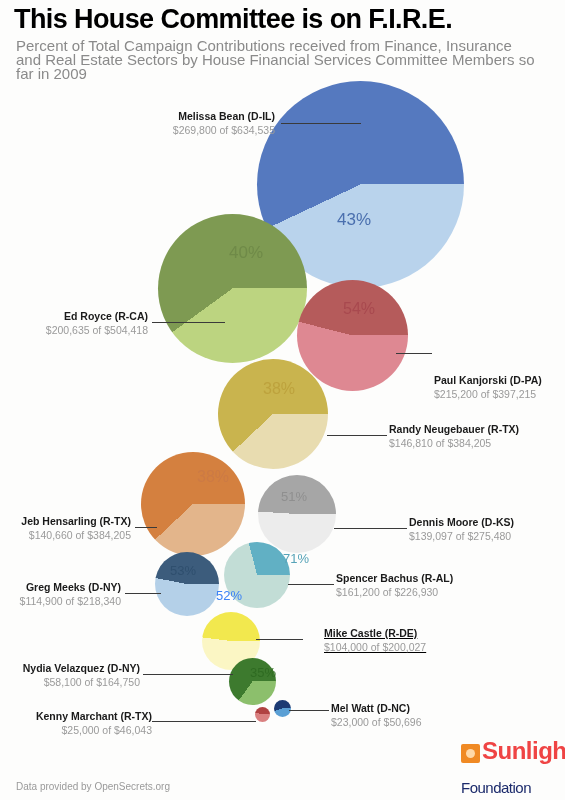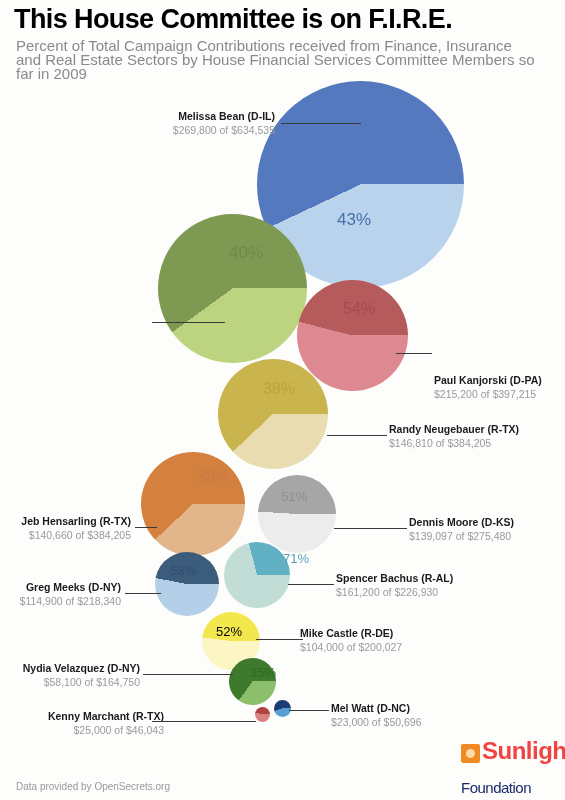--- a/index.html
+++ b/index.html
@@ -144,20 +144,24 @@
   <div class="pie" id="pie0" style="left: 257px; top: 81px; width: 207px; height: 207px; background: conic-gradient(from 90deg, rgb(185, 211, 236) 0deg, rgb(185, 211, 236) 154.8deg, rgb(85, 121, 191) 154.8deg, rgb(85, 121, 191) 360deg);"></div>
   <div class="pct big" style="left:337px; top:210px; color:#4a6fae;">43%</div>
   <div class="callout right" style="left:80px; top:110px; width:195px;">
     <span class="nm">Melissa Bean (D-IL)</span>
     <span class="amt">$269,800 of $634,535</span>
   </div>
   <div class="leader" style="left:281px; top:123px; width:80px;"></div>
 
   <div class="pie" id="pie1" style="left: 158px; top: 214px; width: 149px; height: 149px; background: conic-gradient(from 90deg, rgb(188, 212, 128) 0deg, rgb(188, 212, 128) 144deg, rgb(126, 154, 82) 144deg, rgb(126, 154, 82) 360deg);"></div>
   <div class="pct big" style="left:229px; top:243px; color:#6f8a48;">40%</div>
+  <div class="callout right" style="left:0px; top:310px; width:148px;">
+    <span class="nm">Ed Royce (R-CA)</span>
+    <span class="amt">$200,635 of $504,418</span>
+  </div>
   <div class="leader" style="left:152px; top:322px; width:73px;"></div>
 
   <div class="pie" id="pie2" style="left: 297px; top: 280px; width: 111px; height: 111px; background: conic-gradient(from 90deg, rgb(222, 136, 146) 0deg, rgb(222, 136, 146) 194.4deg, rgb(181, 91, 91) 194.4deg, rgb(181, 91, 91) 360deg);"></div>
   <div class="pct" style="left:343px; top:300px; color:#a8494f;">54%</div>
   <div class="callout" style="left:434px; top:341px;margin-top:33px;">
     <span class="nm">Paul Kanjorski (D-PA)</span>
     <span class="amt">$215,200 of $397,215</span>
   </div>
   <div class="leader" style="left:396px; top:353px; width:36px;"></div>
 
@@ -195,37 +199,37 @@
 
   <div class="pie" id="pie7" style="left: 224px; top: 542px; width: 66px; height: 66px; background: conic-gradient(from 90deg, rgb(194, 221, 214) 0deg, rgb(194, 221, 214) 255.6deg, rgb(97, 176, 196) 255.6deg, rgb(97, 176, 196) 360deg);"></div>
   <div class="pct sm" style="left:239px; top:551px; color:#56a3b8;margin-left:44px;">71%</div>
   <div class="callout" style="left:336px; top:572px;">
     <span class="nm">Spencer Bachus (R-AL)</span>
     <span class="amt">$161,200 of $226,930</span>
   </div>
   <div class="leader" style="left:288px; top:584px; width:46px;"></div>
 
   <div class="pie" id="pie8" style="left: 202px; top: 612px; width: 58px; height: 58px; background: conic-gradient(from 90deg, rgb(251, 246, 196) 0deg, rgb(251, 246, 196) 187.2deg, rgb(242, 232, 78) 187.2deg, rgb(242, 232, 78) 360deg);"></div>
-  <div class="pct sm" style="left:216px; top:624px; color:#000000;">52%</div>
-  <div class="callout" style="left:300px; top:627px;">
+  <div class="pct sm" style="left:216px; top:588px; color:#3b82f6;">52%</div>
+  <div class="callout" style="left:324px; top:627px;text-decoration:underline;">
     <span class="nm">Mike Castle (R-DE)</span>
     <span class="amt">$104,000 of $200,027</span>
   </div>
   <div class="leader" style="left:256px; top:639px; width:47px;"></div>
 
   <div class="pie" id="pie9" style="left: 229px; top: 658px; width: 47px; height: 47px; background: conic-gradient(from 90deg, rgb(140, 191, 108) 0deg, rgb(140, 191, 108) 126deg, rgb(61, 122, 46) 126deg, rgb(61, 122, 46) 360deg);"></div>
   <div class="pct sm" style="left:250px; top:665px; color:#2f6b22;">35%</div>
   <div class="callout right" style="left:0px; top:662px; width:140px;">
     <span class="nm">Nydia Velazquez (D-NY)</span>
     <span class="amt">$58,100 of $164,750</span>
   </div>
   <div class="leader" style="left:143px; top:674px; width:90px;"></div>
 
   <div class="pie" id="pie10" style="left: 255px; top: 707px; width: 15px; height: 15px; background: conic-gradient(from 90deg, rgb(217, 128, 128) 0deg, rgb(217, 128, 128) 194.4deg, rgb(176, 66, 66) 194.4deg, rgb(176, 66, 66) 360deg);"></div>
-  <div class="callout right" style="left:16px; top:710px; width:148px;">
+  <div class="callout right" style="left:4px; top:710px; width:148px;">
     <span class="nm">Kenny Marchant (R-TX)</span>
     <span class="amt">$25,000 of $46,043</span>
   </div>
   <div class="leader" style="left:152px; top:721px; width:104px;"></div>
 
   <div class="pie" id="pie11" style="left: 274px; top: 700px; width: 17px; height: 17px; background: conic-gradient(from 90deg, rgb(90, 159, 212) 0deg, rgb(90, 159, 212) 162deg, rgb(28, 58, 115) 162deg, rgb(28, 58, 115) 360deg);"></div>
   <div class="callout" style="left:331px; top:702px;">
     <span class="nm">Mel Watt (D-NC)</span>
     <span class="amt">$23,000 of $50,696</span>
   </div>

